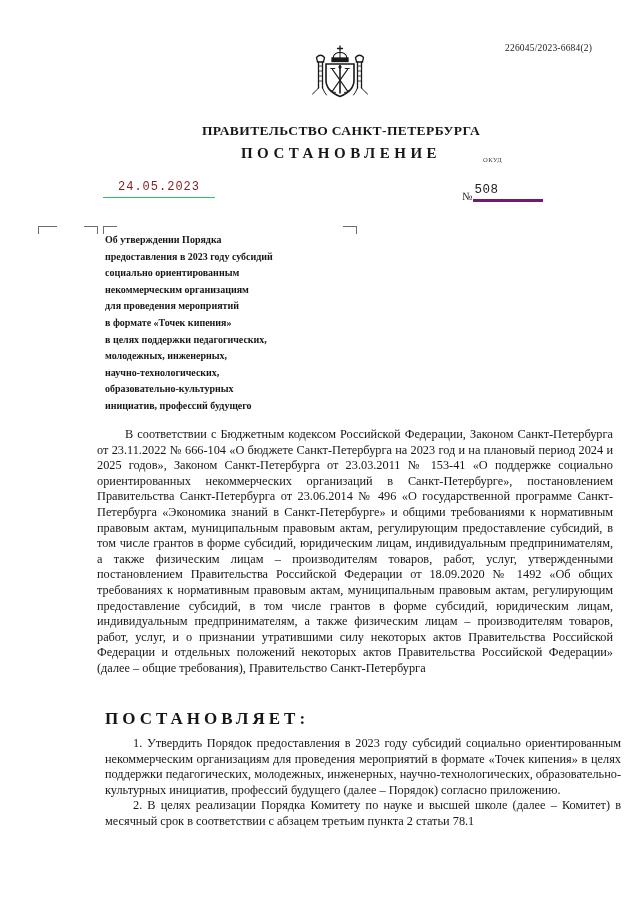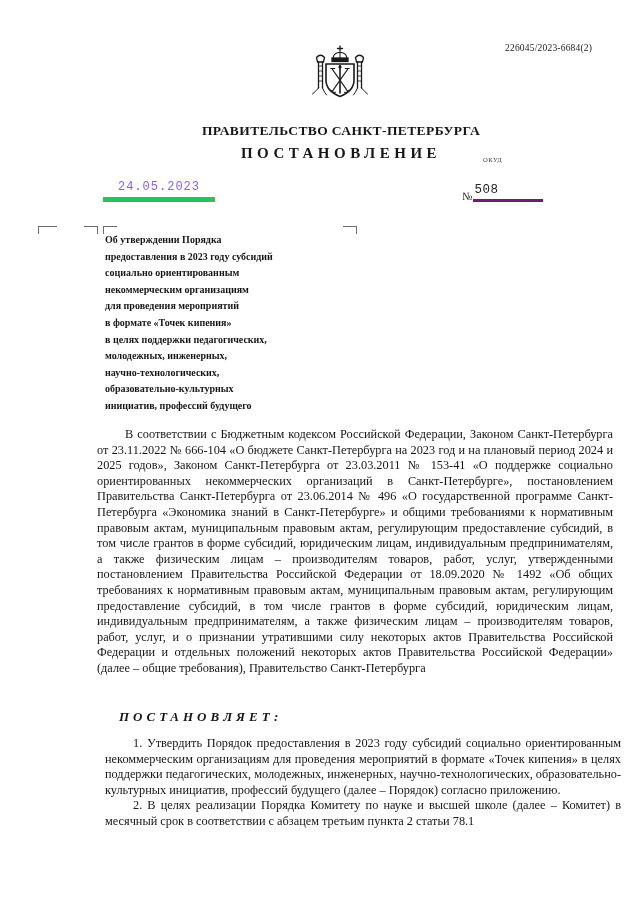--- a/index.html
+++ b/index.html
@@ -26,24 +26,24 @@
   .doc-type {
     position:absolute; top:145px; left:341px; transform:translateX(-50%);
     font-weight:bold; font-size:15px; letter-spacing:4.5px; white-space:nowrap;
   }
   .okud {
     position:absolute; top:156px; left:483px;
     font-size:6.5px; color:#3a3a3a; letter-spacing:0.5px;
   }
   .date-field {
     position:absolute; top:180px; left:103px; width:112px;
-    border-bottom:5px solid #22c55e;
+    border-bottom:1px solid #22c55e;
     font-family:"Liberation Mono", monospace;
     font-size:12px; letter-spacing:1px; text-align:center;
-    padding-bottom:3px; color:#8b5cf6;
+    padding-bottom:3px; color:#7f1d1d;
   }
   .number-field {
     position:absolute; top:183px; left:462px; white-space:nowrap;
     font-size:11px; color:#222;
   }
   .number-value {
     display:inline-block; width:68px;
     border-bottom:3px solid #701a75;
     font-family:"Liberation Mono", monospace;
     font-size:12.5px; letter-spacing:0.5px;
@@ -59,22 +59,22 @@
   .title-block {
     position:absolute; top:232px; left:105px; width:260px;
     font-weight:bold; font-size:10px; line-height:16.6px;
   }
   .preamble {
     position:absolute; top:427px; left:97px; width:516px;
     font-size:12.3px; line-height:15.6px;
     text-align:justify; text-indent:28px;
   }
   .resolves {
-    position:absolute; top:709px; left:119px;
-    font-weight:bold; font-size:13px; letter-spacing:4px; white-space:nowrap;font-style:italic;
+    position:absolute; top:709px; left:105px;
+    font-weight:bold; font-size:17px; letter-spacing:4px; white-space:nowrap;
   }
   .paragraphs {
     position:absolute; top:736px; left:105px; width:516px;
     font-size:12.3px; line-height:15.6px; text-align:justify;
   }
   .paragraphs p { margin:0; text-indent:28px; }
 </style>
 </head>
 <body>
 

